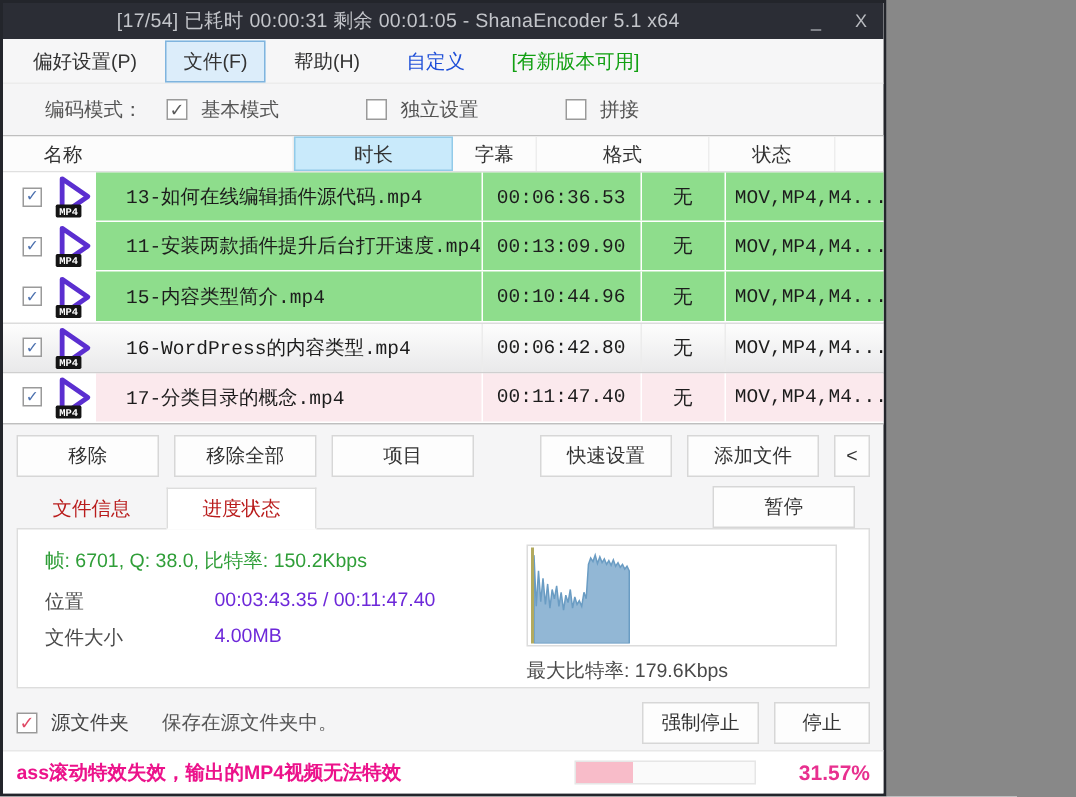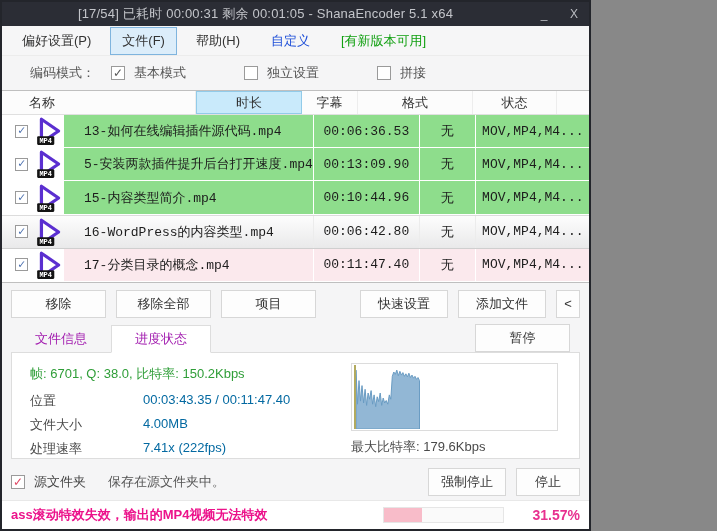--- a/index.html
+++ b/index.html
@@ -58,33 +58,33 @@
   
   .btnrow { height:41px; display:flex; align-items:center; padding:0 9px; flex:0 0 auto; }
   .btn { height:28px; background:#fdfdfd; border:1px solid #d7d7d7; color:#333; font-size:13px; display:flex; align-items:center; justify-content:center; cursor:default; }
   .btn.w95 { width:95px; margin-right:10px; }
   .btn.w88 { width:88px; margin-right:10px; }
   .btn.narrow { width:24px; margin-right:0; }
   .btnrow .spacer { flex:1; }
 
   
   .tabrow { height:28px; display:flex; align-items:flex-end; padding:0 9px; flex:0 0 auto; position:relative; z-index:2; }
-  .tab { height:28px; padding:0 23px; display:flex; align-items:center; font-size:13px; color:#a21caf; background:transparent; border:1px solid transparent; border-bottom:none; }
+  .tab { height:28px; padding:0 23px; display:flex; align-items:center; font-size:13px; color:#b91c1c; background:transparent; border:1px solid transparent; border-bottom:none; }
   .tab.active { background:#fff; border:1px solid #ddd; border-bottom:1px solid #fff; margin-bottom:-1px; }
   .tabrow .spacer { flex:1; }
   .tabrow .btn { margin-bottom:0; }
 
   
   .info-section { height:112px; padding:0 9px 5px 9px; flex:0 0 auto; }
   .info-panel { height:100%; background:#fff; border:1px solid #ddd; display:flex; }
   .info-left { flex:1; padding:12px 0 0 18px; }
   .stats-line { color:#2f9e38; font-size:13px; margin-bottom:9px; }
   .info-row { display:flex; font-size:13px; margin-bottom:6px; }
   .info-label { width:113px; color:#4a4a4a; }
-  .info-value { color:#0369a1; }
+  .info-value { color:#6d28d9; }
   .info-right { width:228px; padding-top:10px; }
   .chart-box { width:207px; height:68px; border:1px solid #dcdcdc; background:#fff; position:relative; }
   .chart-keyline { position:absolute; left:2px; top:1px; bottom:1px; width:2px; background:#b2aa5f; }
   .chart-box svg { position:absolute; left:4px; top:1px; }
   .max-bitrate { font-size:13px; color:#4a4a4a; margin-top:7px; }
 
   
   .footer-row { height:36px; display:flex; align-items:center; padding:0 9px; flex:0 0 auto; }
   .footer-row .cb { margin-right:9px; }
   .src-label { font-size:13px; color:#444; margin-right:22px; }
@@ -167,21 +167,21 @@
 
         <div class="row green">
           <div class="strip">
             <span class="cb blue checked"></span>
             <svg class="file-icon" viewBox="0 0 26 28">
               <path d="M5 3 L21 14 L5 25 Z" fill="#fff" stroke="#5b2fd0" stroke-width="3" stroke-linejoin="round"></path>
               <rect x="1" y="19" width="16" height="8" rx="1" fill="#141414"></rect>
               <text x="9" y="25.5" font-size="6.5" fill="#fff" text-anchor="middle" font-weight="bold">MP4</text>
             </svg>
           </div>
-          <div class="cell c-name2 colored">5-安装两款插件提升后台打开速度.mp4</div>
+          <div class="cell c-name2 colored">11-安装两款插件提升后台打开速度.mp4</div>
           <div class="cell c-dur colored">00:13:09.90</div>
           <div class="cell c-sub colored">无</div>
           <div class="cell c-fmt colored">MOV,MP4,M4...</div>
           <div class="cell c-st colored">完成</div>
           <div class="cell c-extra colored"></div>
         </div>
 
         <div class="row green">
           <div class="strip">
             <span class="cb blue checked"></span>
@@ -264,24 +264,20 @@
       <div class="info-left">
         <div class="stats-line">帧: 6701, Q: 38.0, 比特率: 150.2Kbps</div>
         <div class="info-row">
           <div class="info-label">位置</div>
           <div class="info-value">00:03:43.35 / 00:11:47.40</div>
         </div>
         <div class="info-row">
           <div class="info-label">文件大小</div>
           <div class="info-value">4.00MB</div>
         </div>
-        <div class="info-row">
-          <div class="info-label">处理速率</div>
-          <div class="info-value">7.41x (222fps)</div>
-        </div>
       </div>
       <div class="info-right">
         <div class="chart-box">
           <div class="chart-keyline"></div>
           <svg width="201" height="64" viewBox="0 0 201 64">
             <polygon points="0.0,64.0 0.0,5.1 1.5,39.2 3.0,15.6 4.5,36.1 6.0,20.6 7.6,38.0 9.1,24.3 10.6,40.4 12.1,28.0 13.6,34.2 15.1,25.6 16.6,39.2 18.1,29.9 19.7,41.7 21.2,31.8 22.7,36.7 24.2,28.0 25.7,40.4 27.2,33.0 28.7,38.0 30.2,35.5 31.8,39.2 33.3,29.9 34.8,34.2 36.3,11.3 37.8,7.0 39.3,9.4 40.8,5.1 42.3,10.7 43.9,6.3 45.4,10.1 46.9,7.6 48.4,11.3 49.9,8.8 51.4,11.9 52.9,8.2 54.4,12.5 56.0,10.1 57.5,13.2 59.0,11.3 60.5,14.4 62.0,12.5 63.5,15.6 63.5,64.0" fill="#92b7d5" stroke="#6a9cc3" stroke-width="1"></polygon>
           </svg>
         </div>
         <div class="max-bitrate">最大比特率: 179.6Kbps</div>
       </div>

